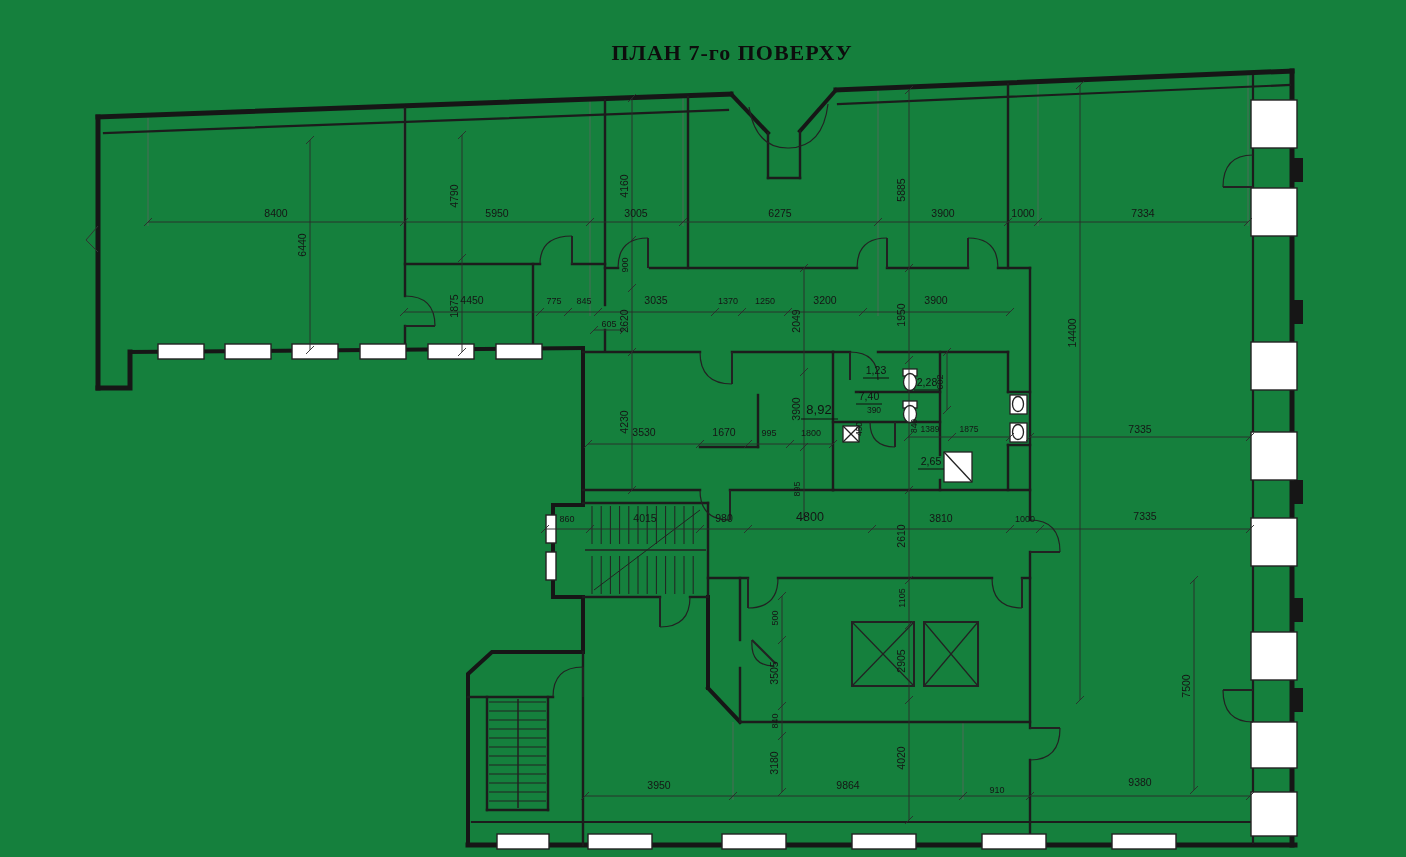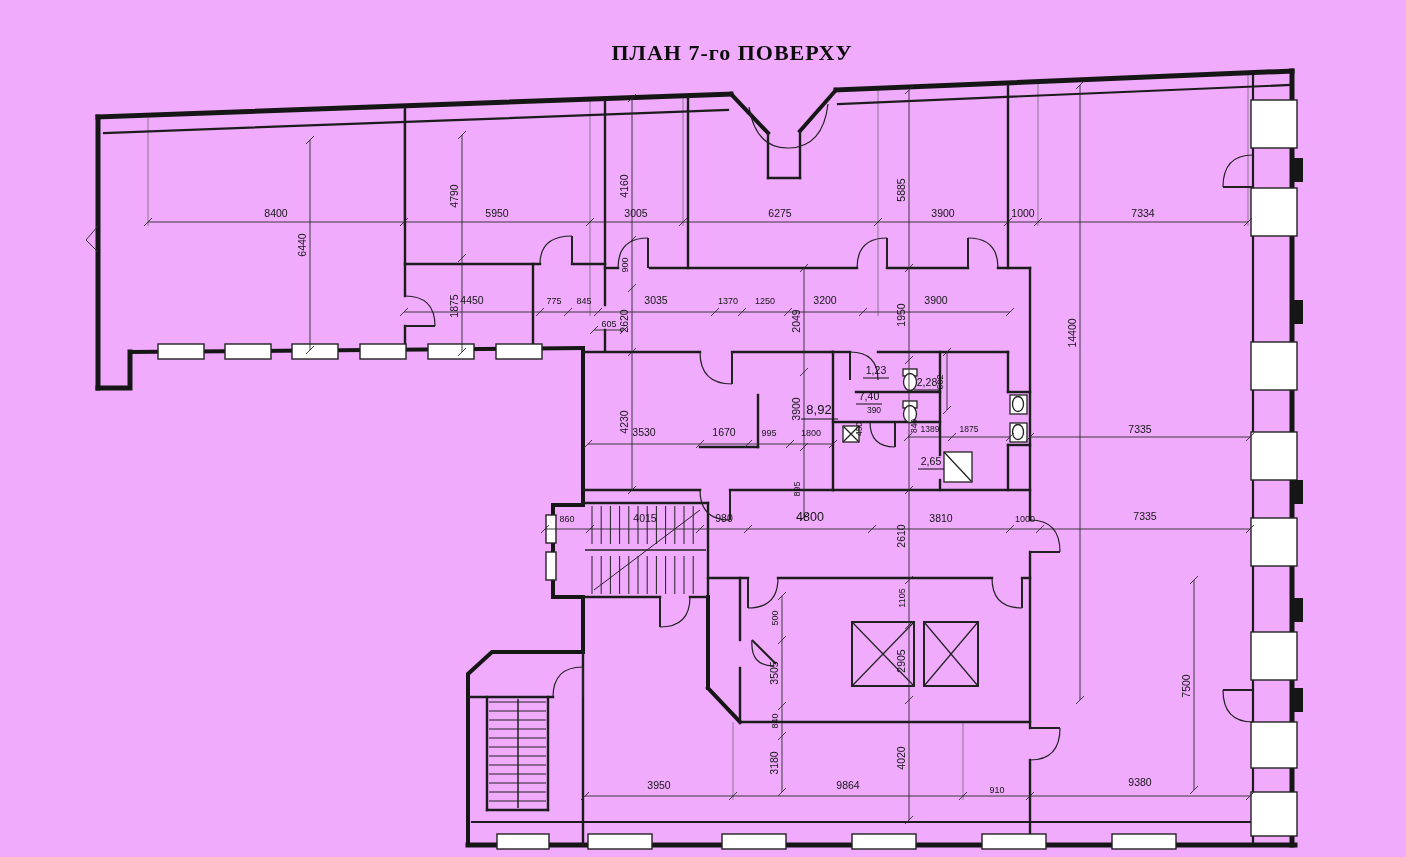--- a/index.html
+++ b/index.html
@@ -1,16 +1,16 @@
 <!DOCTYPE html>
 <html><head>
 <meta charset="utf-8">
 <style>
   html,body{margin:0;padding:0;background:#fff;}
-  .page{position:relative;width:1406px;height:857px;background:#f0abfc;overflow:hidden;
+  .page{position:relative;width:1406px;height:857px;background:#15803d;overflow:hidden;
         font-family:"Liberation Sans",sans-serif;}
   svg{position:absolute;left:0;top:0;}
   
   .wx{stroke:#161616;stroke-width:5;fill:none;stroke-linecap:square;}
   .wx2{stroke:#1c1c1c;stroke-width:2.2;fill:none;stroke-linecap:square;}
   .wi{stroke:#1c1c1c;stroke-width:2.4;fill:none;stroke-linecap:square;}
   .thin{stroke:#222;stroke-width:1.2;fill:none;}
   .hair{stroke:#333;stroke-width:1;fill:none;}
   .win rect{fill:#ffffff;stroke:#222;stroke-width:1.4;}
   .pil rect{fill:#161616;stroke:none;}

